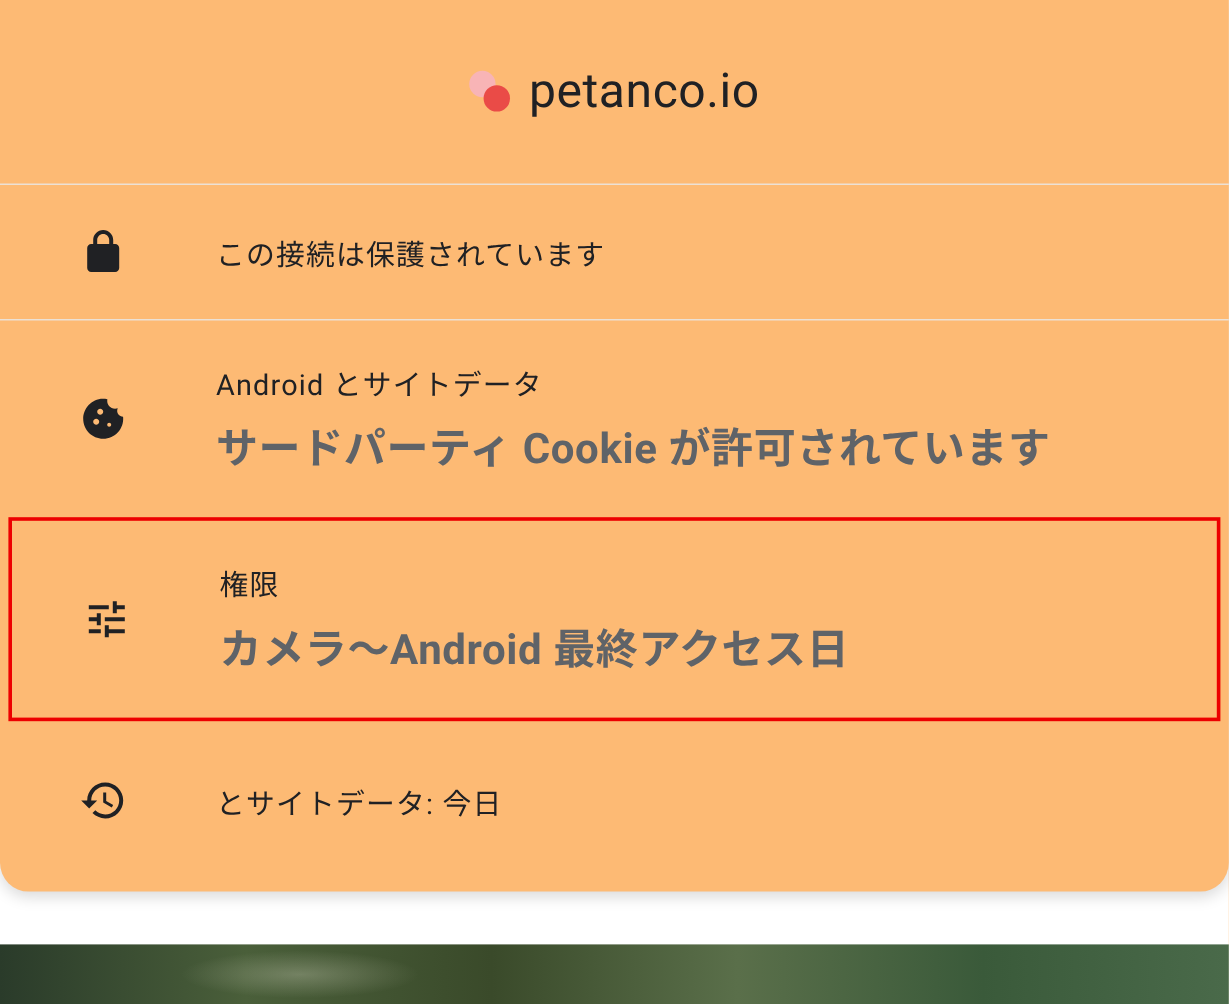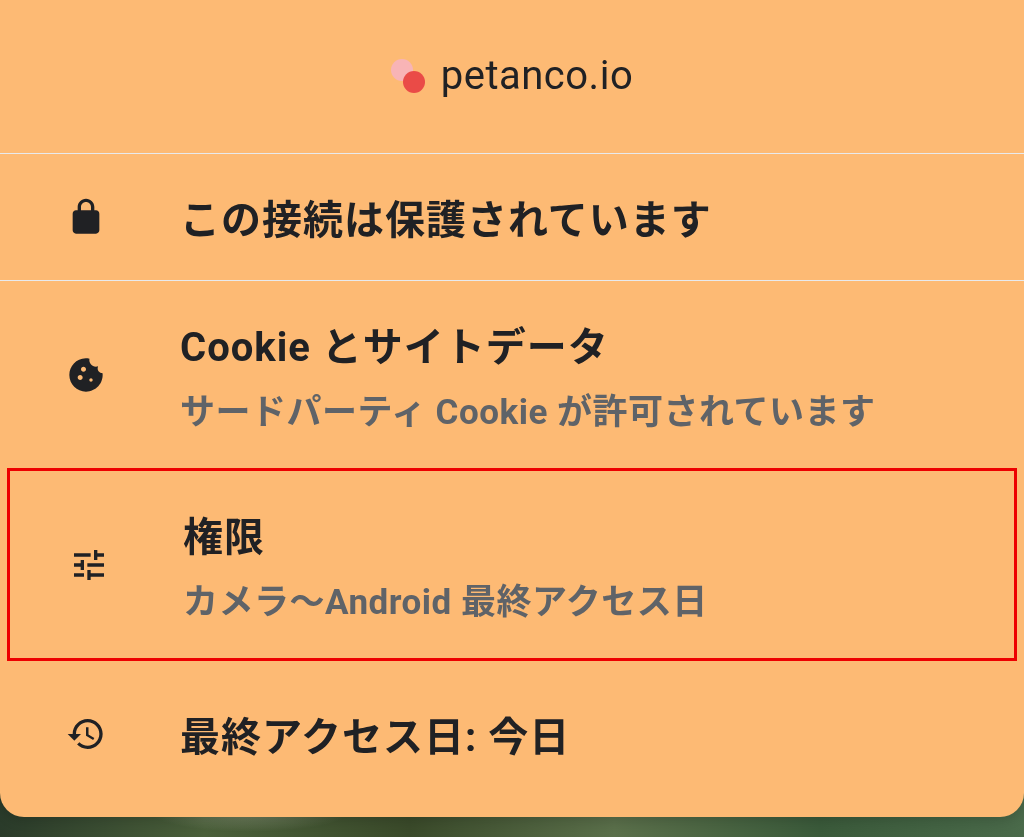--- a/index.html
+++ b/index.html
@@ -95,22 +95,22 @@
       width: 40px;
       height: 40px;
       fill: #202124;
     }
     .text-slot {
       display: flex;
       flex-direction: column;
       gap: 10px;
     }
     .title-text {
-      font-size: 40px;
-      font-weight: 700;
+      font-size: 24px;
+      font-weight: 400;
       color: #202124;
       letter-spacing: 1px;
     }
     .subtitle-text {
       font-size: 35px;
       font-weight: 700;
       color: #5f6368;
       letter-spacing: 0.5px;
     }
     .background-img {
@@ -152,21 +152,21 @@
     </div>
   </div>
 
   <div class="row">
     <div class="icon-slot">
       <svg viewBox="0 0 24 24">
           <path d="M21.95 10.99c-1.79-.03-3.7-1.95-2.68-4.22-2.98 1-5.77-1.59-5.19-4.56C7.1.74 2 6.41 2 12c0 5.52 4.48 10 10 10 5.89 0 10.54-5.08 9.95-11.01zM8.5 15c-.83 0-1.5-.67-1.5-1.5S7.67 12 8.5 12s1.5.67 1.5 1.5S9.33 15 8.5 15zm2-5C9.67 10 9 9.33 9 8.5S9.67 7 10.5 7s1.5.67 1.5 1.5-.67 1.5-1.5 1.5zm4.5 6c-.55 0-1-.45-1-1s.45-1 1-1 1 .45 1 1-.45 1-1 1z"></path>
         </svg>
     </div>
     <div class="text-slot">
-      <div class="title-text">Cookie とサイトデータ</div>
+      <div class="title-text">Android とサイトデータ</div>
       <div class="subtitle-text">サードパーティ Cookie が許可されています</div>
     </div>
   </div>
 
   <div class="row row-highlighted">
     <div class="icon-slot">
       <svg viewBox="0 0 24 24">
           <path d="M3 17v2h6v-2H3zM3 5v2h10V5H3zm10 16v-2h8v-2h-8v-2h-2v6h2zM7 9v2H3v2h4v2h2V9H7zm14 4v-2H11v2h10zm-6-4h2V7h4V5h-4V3h-2v6z"></path>
         </svg>
     </div>
@@ -176,18 +176,18 @@
     </div>
   </div>
 
   <div class="row">
     <div class="icon-slot">
       <svg viewBox="0 0 24 24">
           <path d="M13 3c-4.97 0-9 4.03-9 9H1l3.89 3.89.07.14L9 12H6c0-3.87 3.13-7 7-7s7 3.13 7 7-3.13 7-7 7c-1.93 0-3.68-.79-4.94-2.06l-1.42 1.42C8.27 19.99 10.51 21 13 21c4.97 0 9-4.03 9-9s-4.03-9-9-9zm-1 5v5l4.28 2.54.72-1.21-3.5-2.08V8H12z"></path>
         </svg>
     </div>
     <div class="text-slot">
-      <div class="title-text">最終アクセス日: 今日</div>
+      <div class="title-text">とサイトデータ: 今日</div>
     </div>
   </div>
 </div>
 
 <div class="background-img"></div>
 
 </body></html>

